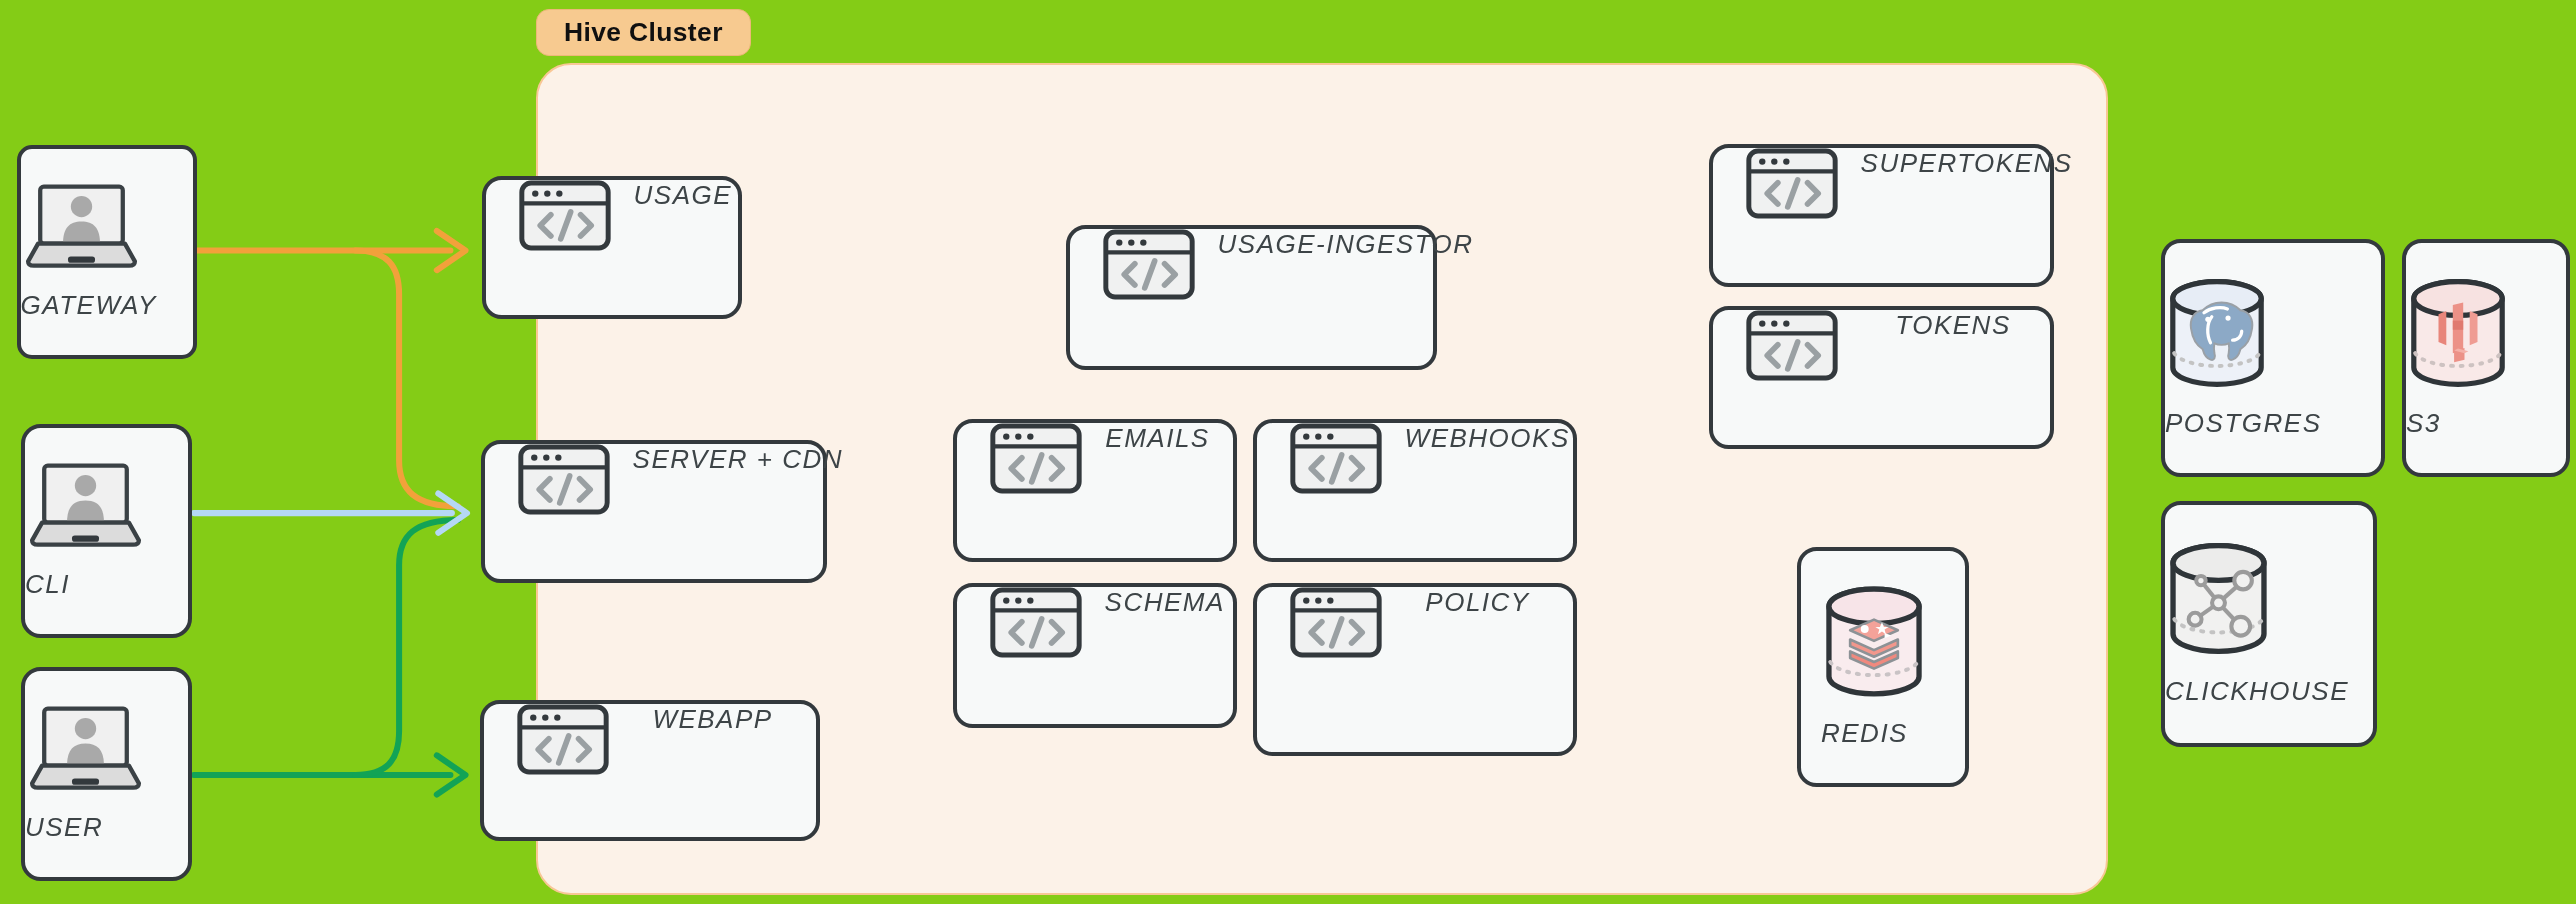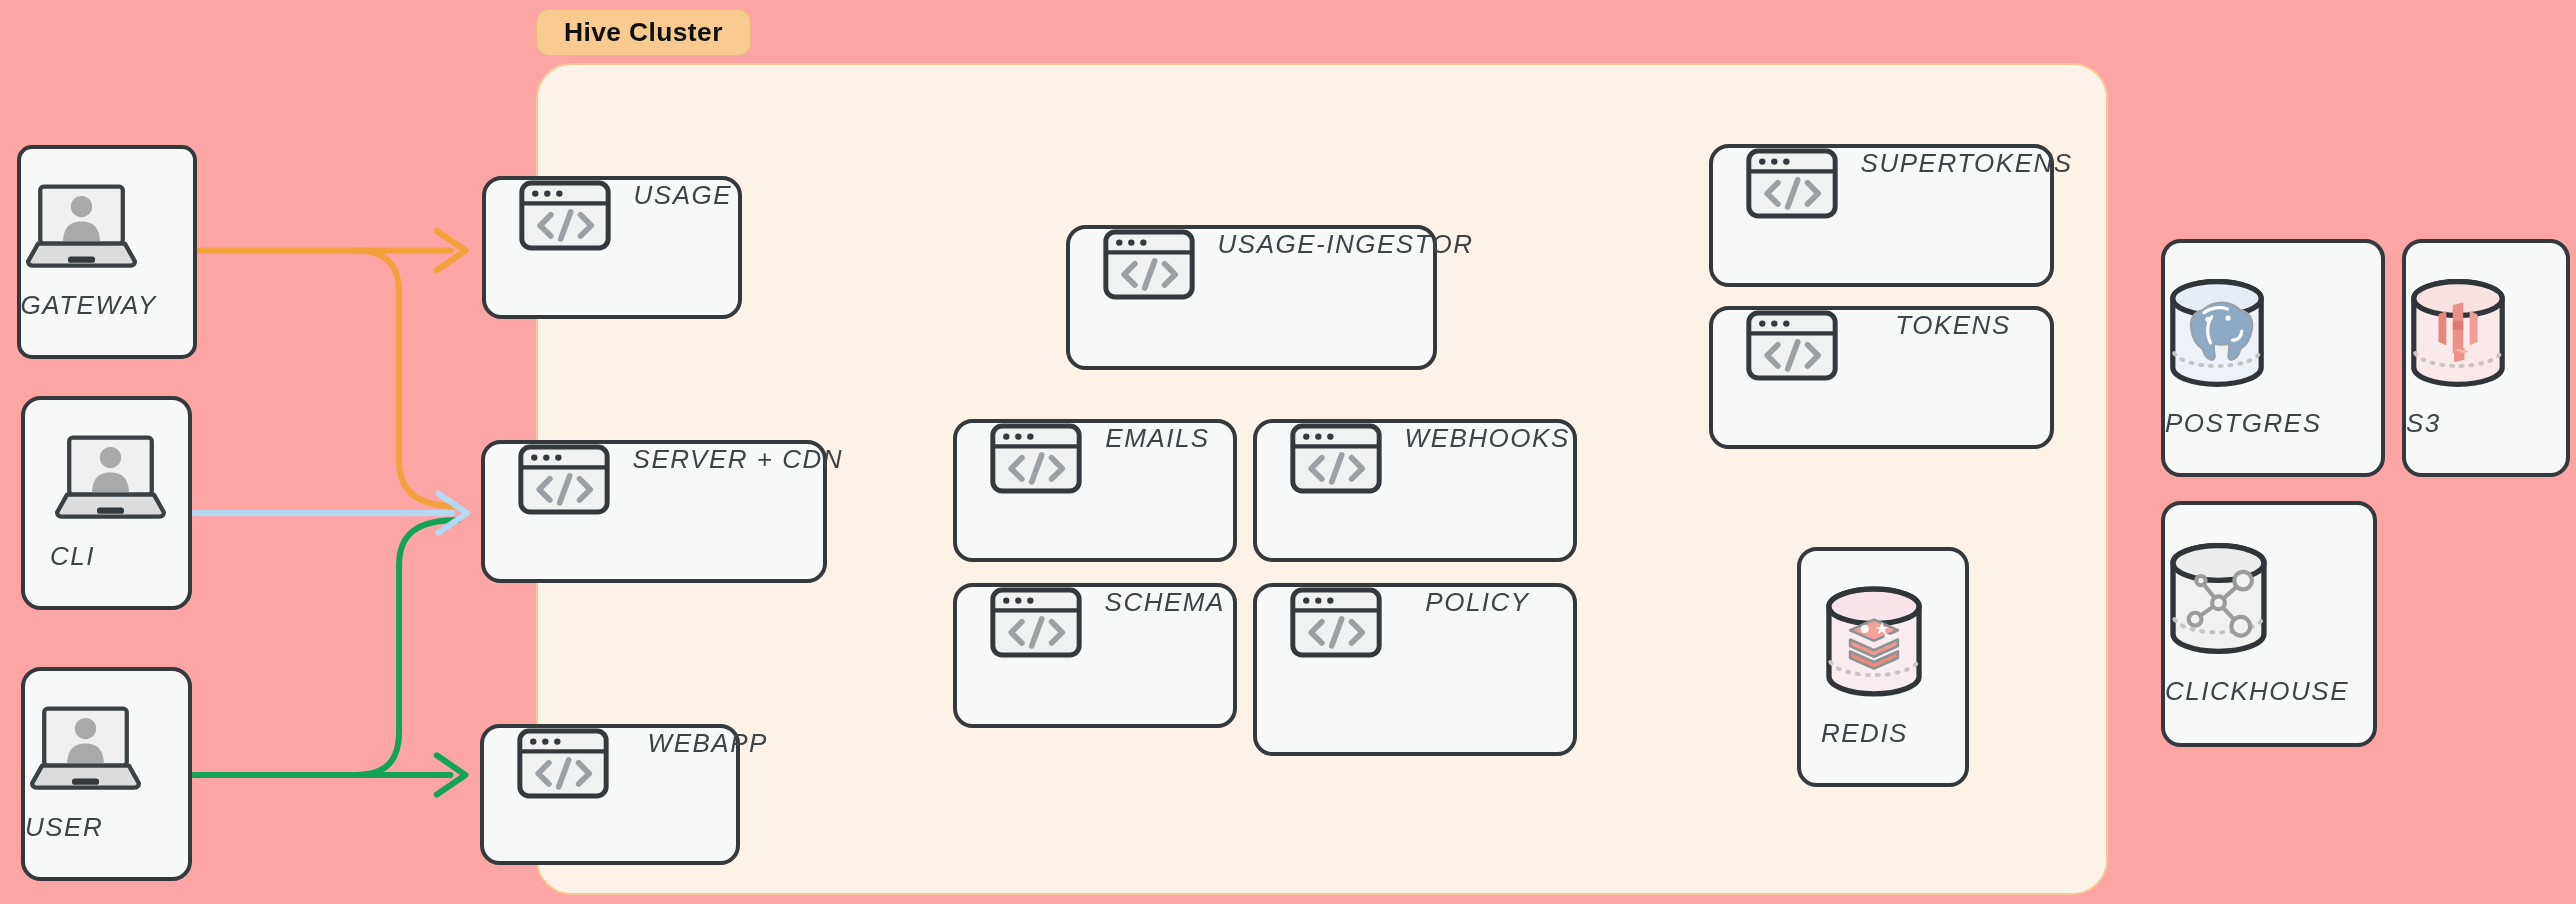--- a/index.html
+++ b/index.html
@@ -1,16 +1,16 @@
 <!DOCTYPE html>
 <html style="font-size:12px"><head>
 <meta charset="utf-8">
 <style>
   html,body{margin:0;padding:0;background:#000;}
-  .canvas{position:relative;width:2576px;height:904px;background:#fca5a5;overflow:hidden;
+  .canvas{position:relative;width:2576px;height:904px;background:#84cc16;overflow:hidden;
           font-family:"Liberation Sans",sans-serif;}
   svg{display:block;}
 
   
   .cluster{position:absolute;left:536px;top:63px;width:1568px;height:828px;
            background:#fcf2e8;border:2.3px solid #f8c795;border-radius:35px;z-index:1;}
   .badge{position:absolute;left:536px;top:9px;height:45px;padding:0 27px;
          background:#f7ca90;border:1.5px solid #edb878;border-radius:13px;
          display:flex;align-items:center;z-index:3;
          font-size:26.4px;font-weight:700;color:#101010;letter-spacing:0.4px;}
@@ -27,26 +27,26 @@
   
   .service{flex-direction:row;padding:0 0 0 33px;}
   .service .browser{flex:0 0 auto;}
   .service .label{flex:1;text-align:center;padding:0 22.6px;}
 
   
   .stack{flex-direction:column;justify-content:center;gap:19.6px;}
 
   
   #node-gateway   {left:16.6px;  top:145px; width:180px;height:214px;border-radius:15px;}
-  #node-cli       {left:21px;  top:396px; width:171px;height:214px;padding-left:25px;}
+  #node-cli       {left:21px;  top:424px; width:171px;height:214px;}
   #node-user      {left:21px;  top:667px; width:171px;height:214px;}
 
   #node-usage     {left:482px; top:176px; width:260px;height:143px;}
   #node-server-cdn{left:481px; top:440px; width:346px;height:143px;}
-  #node-webapp    {left:480px; top:724px; width:260px;height:141px;gap:16px;}
+  #node-webapp    {left:480px; top:700px; width:340px;height:141px;}
 
   #node-usage-ingestor{left:1066px;top:225px;width:371px;height:145px;}
   #node-emails    {left:953px;top:419px;width:284px;height:143px;}
   #node-webhooks  {left:1253px;top:419px;width:324px;height:143px;}
   #node-schema    {left:953px;top:583px;width:284px;height:145px;}
   #node-policy    {left:1253px;top:583px;width:324px;height:173px;}
 
   #node-supertokens{left:1709px;top:144px;width:345px;height:143px;}
   #node-tokens    {left:1709px;top:306px;width:345px;height:143px;gap:18px;}
   #node-redis     {left:1797px;top:547px;width:172px;height:240px;padding-left:20px;}

